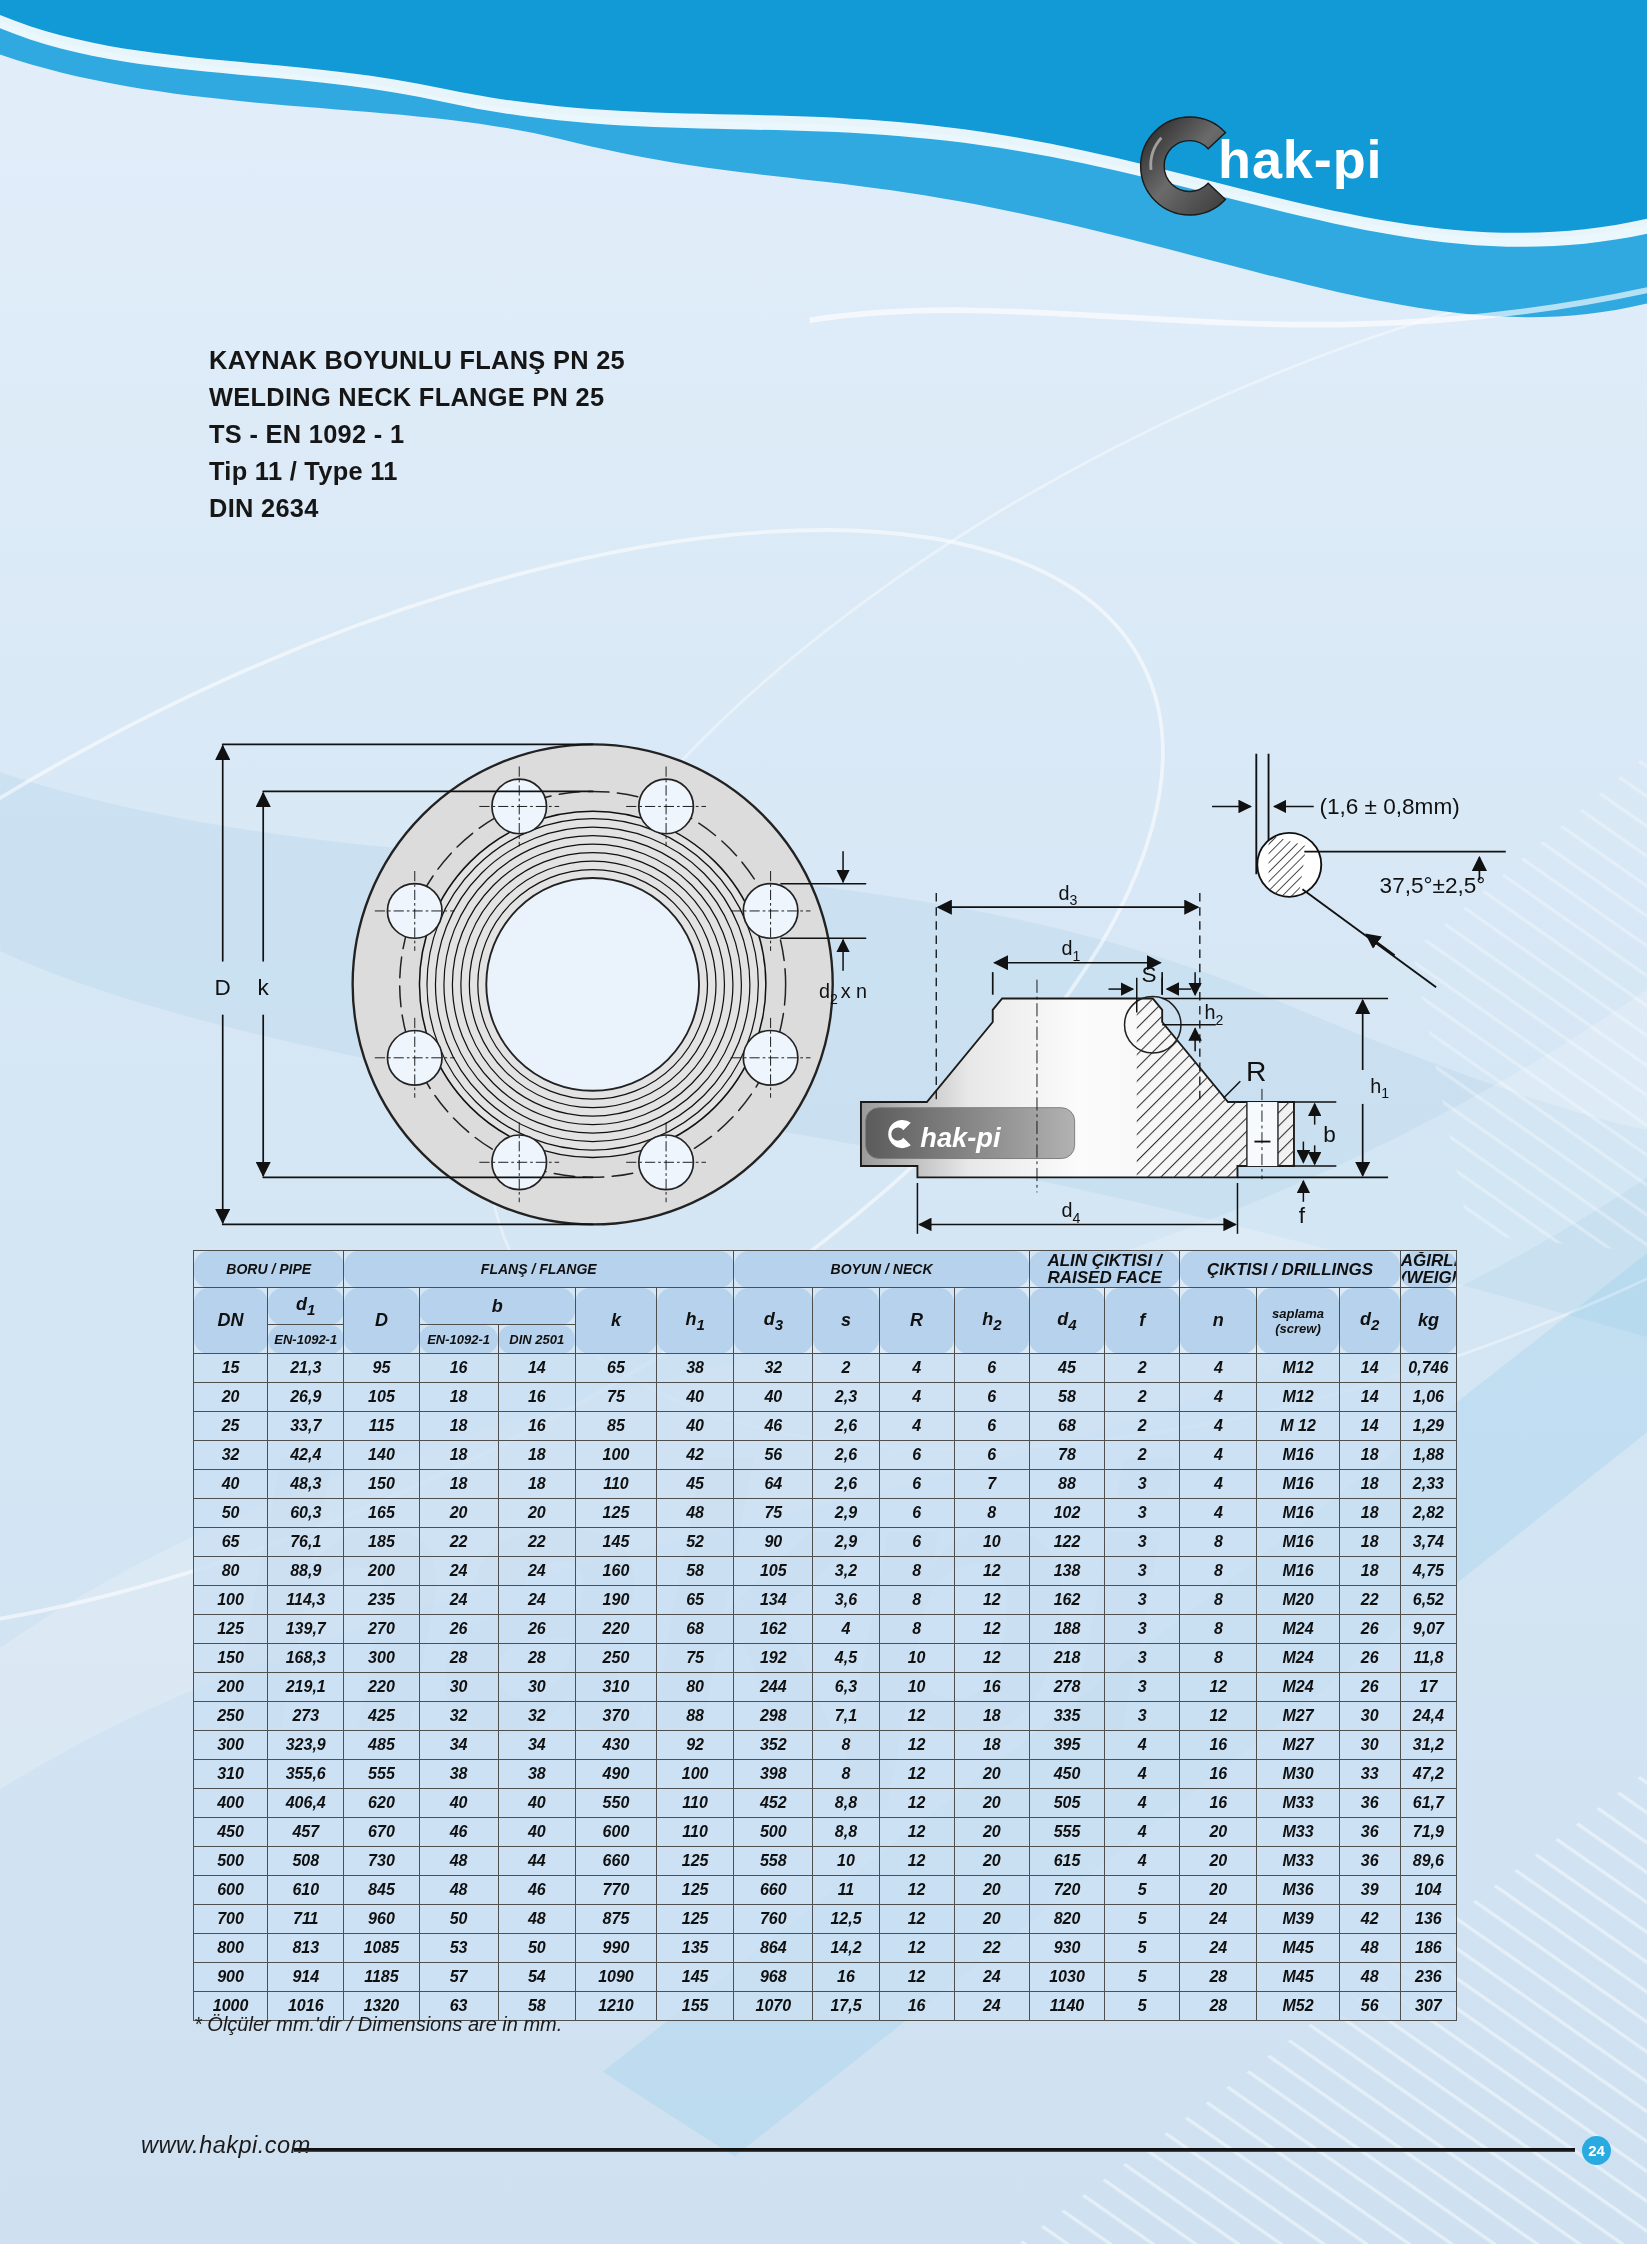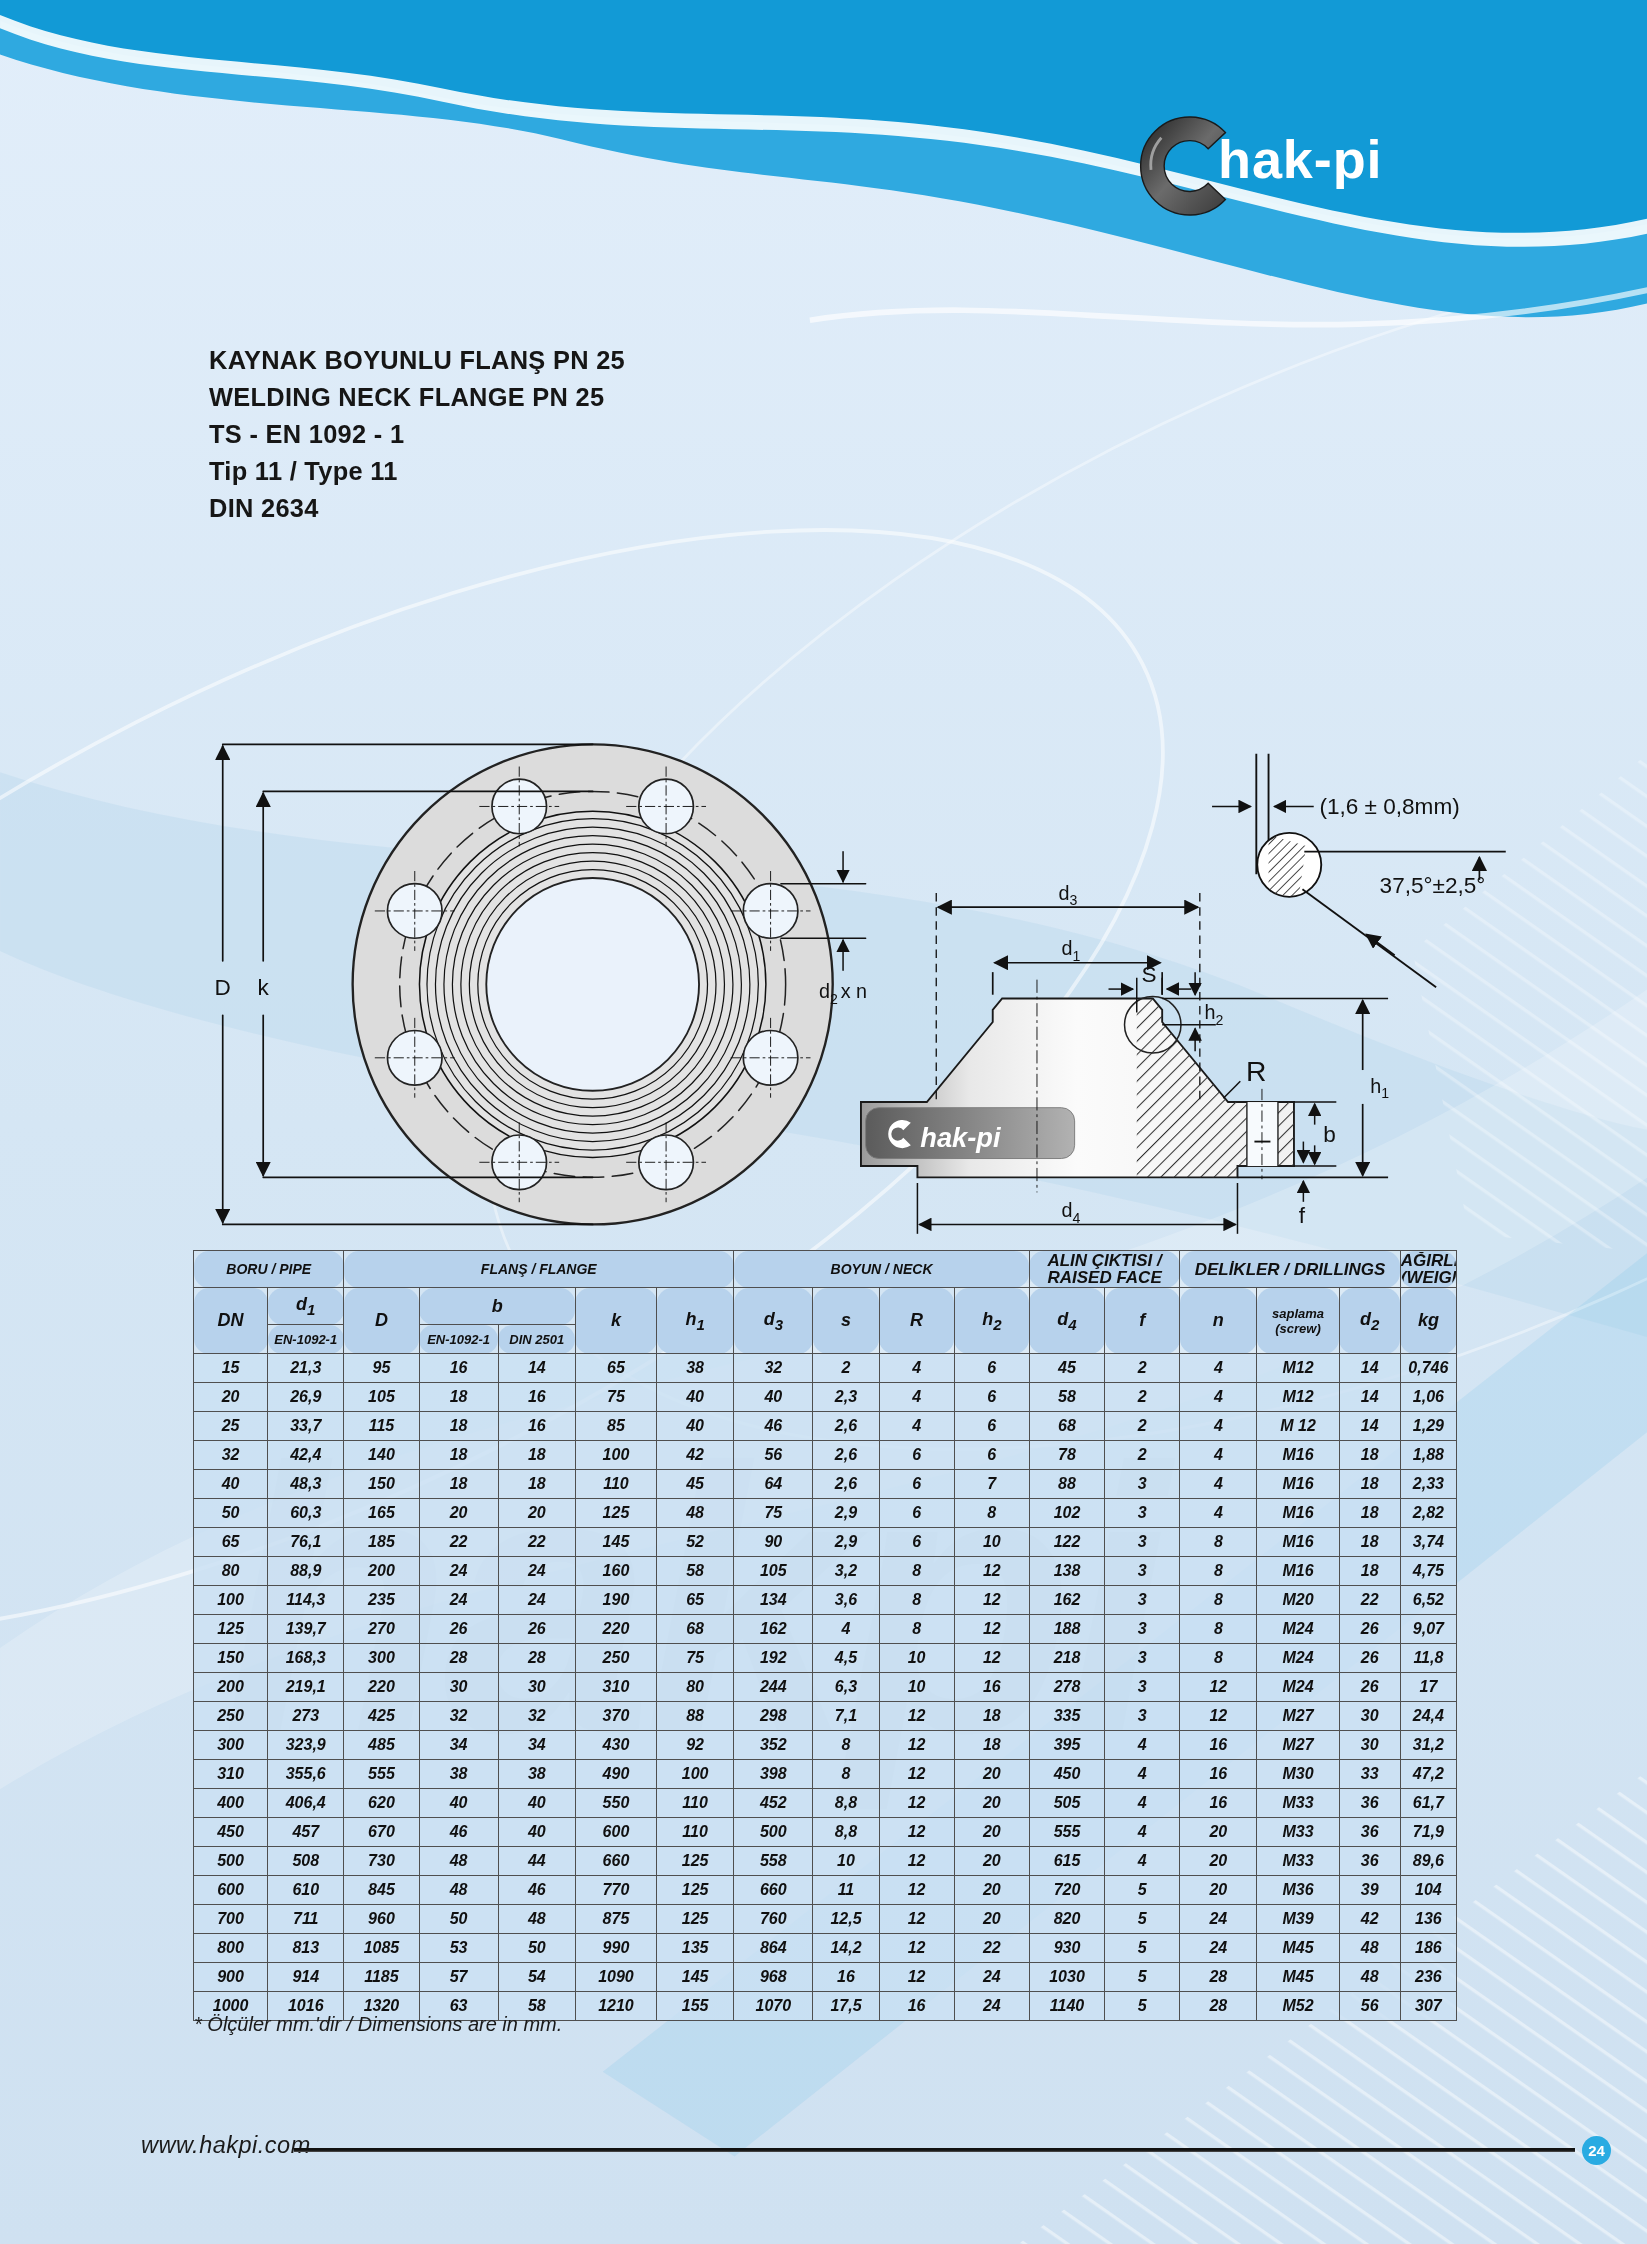--- a/index.html
+++ b/index.html
@@ -312,21 +312,21 @@
           <col style="width:82px">
         <col style="width:61px">
           <col style="width:56px">
       </colgroup>
       <thead>
         <tr class="grp">
           <th colspan="2">BORU / PIPE</th>
           <th colspan="5">FLANŞ / FLANGE</th>
           <th colspan="4">BOYUN / NECK</th>
           <th colspan="2" class="smallgrp">ALIN ÇIKTISI / RAISED FACE</th>
-          <th colspan="3" class="smallgrp">DELİKLER / DRILLINGS</th>
+          <th colspan="3" class="smallgrp">ÇIKTISI / DRILLINGS</th>
           <th class="smallgrp">
             <div>AĞIRLIK</div>
             <div>(WEIGHT)</div>
           </th>
         </tr>
         <tr class="sym">
           <th rowspan="2">DN</th>
           <th><span>d</span><sub>1</sub></th>
           <th rowspan="2">D</th>
           <th colspan="2">b</th>

